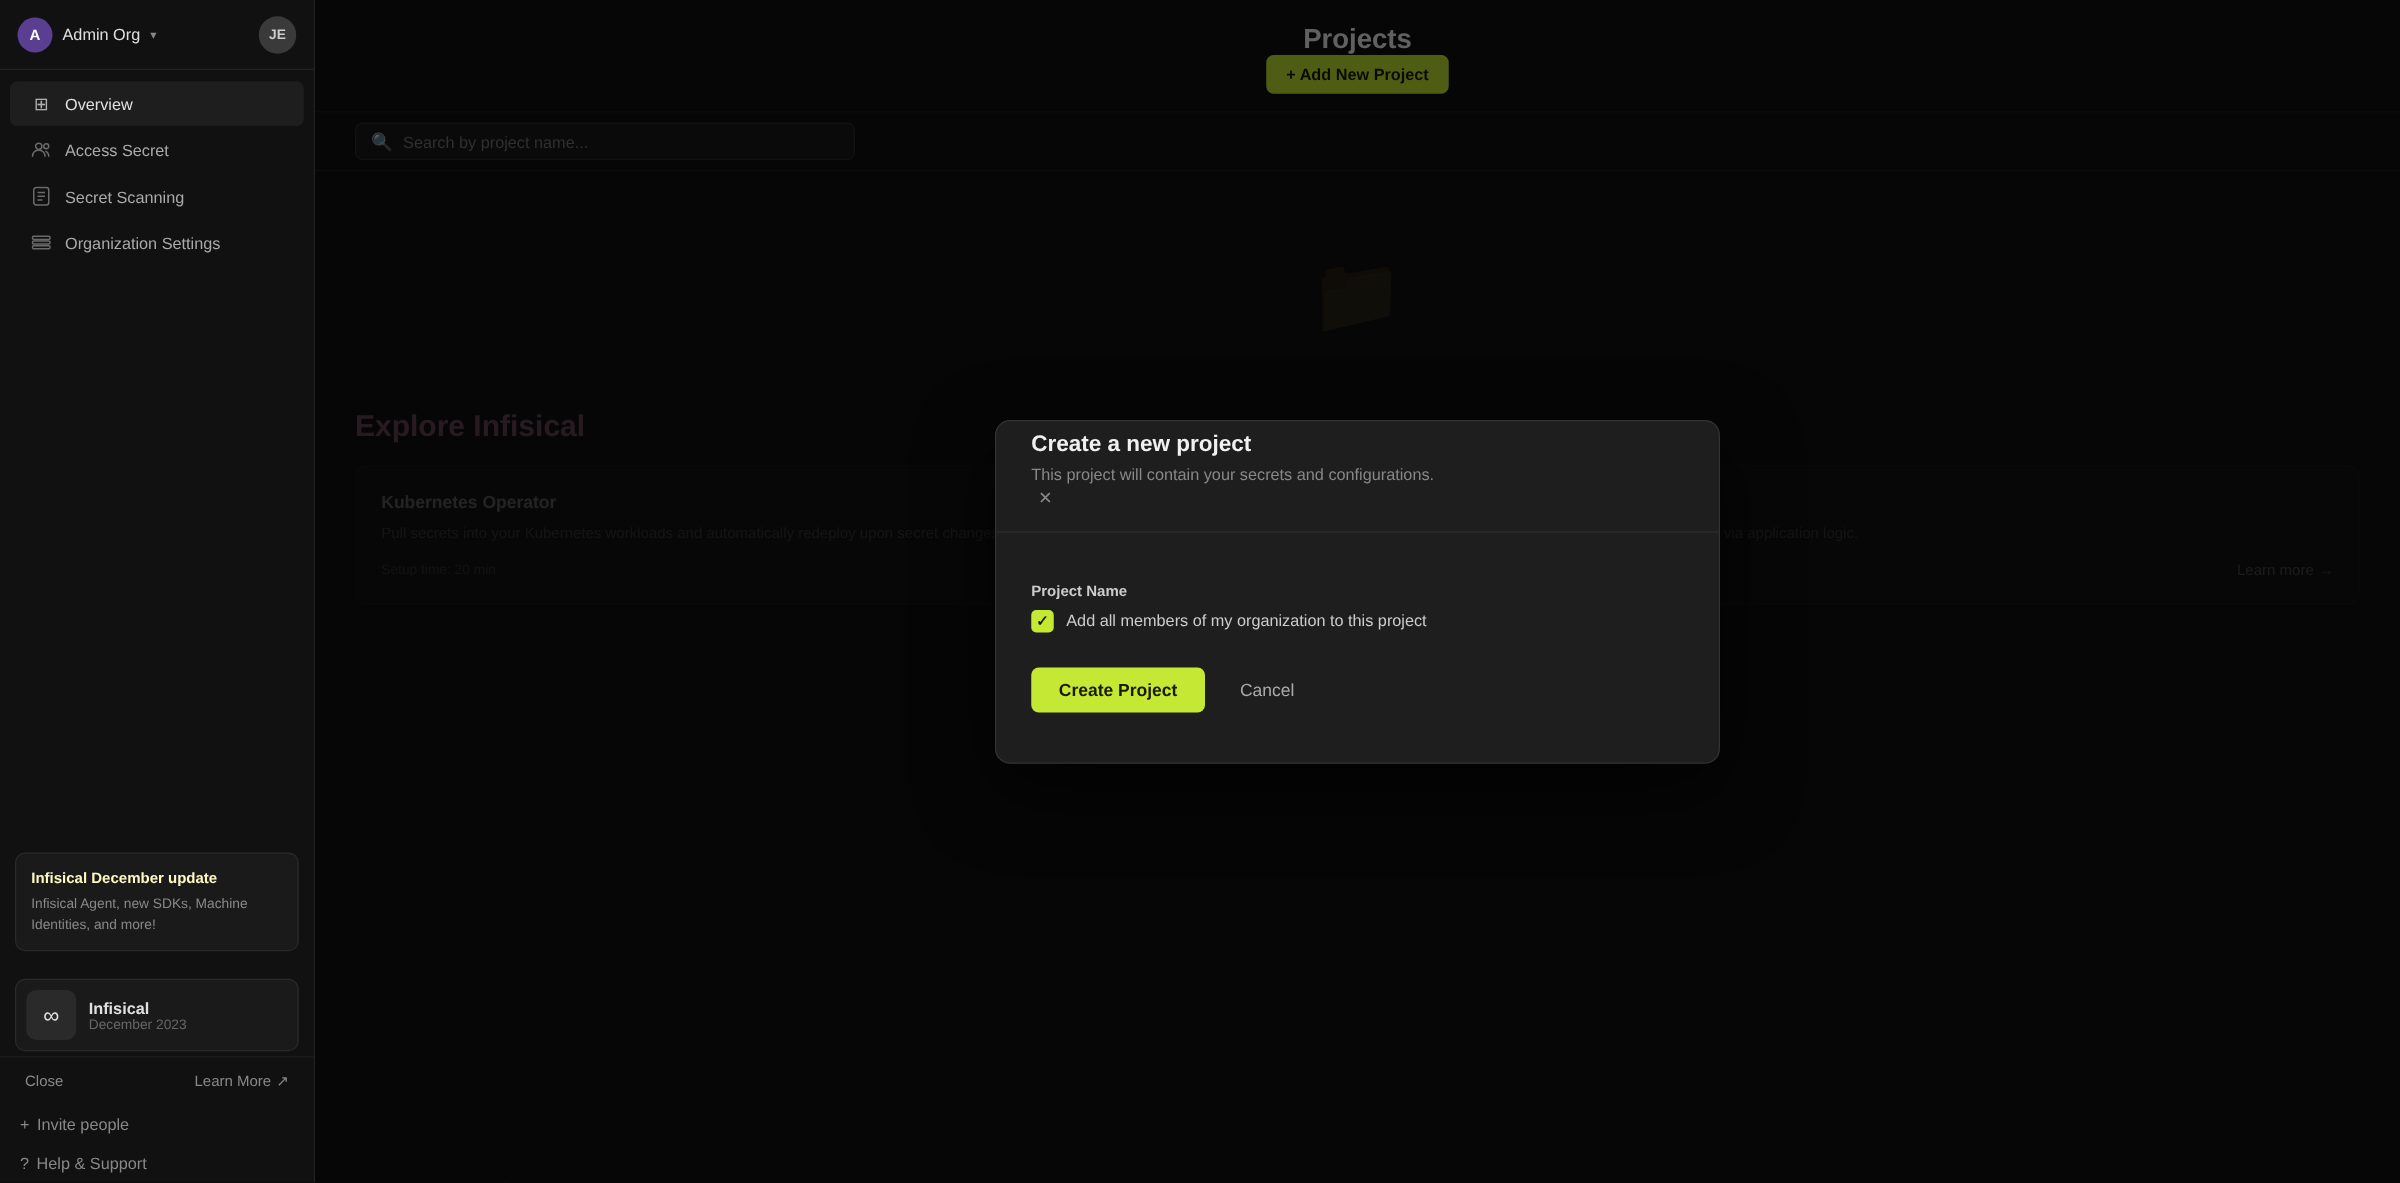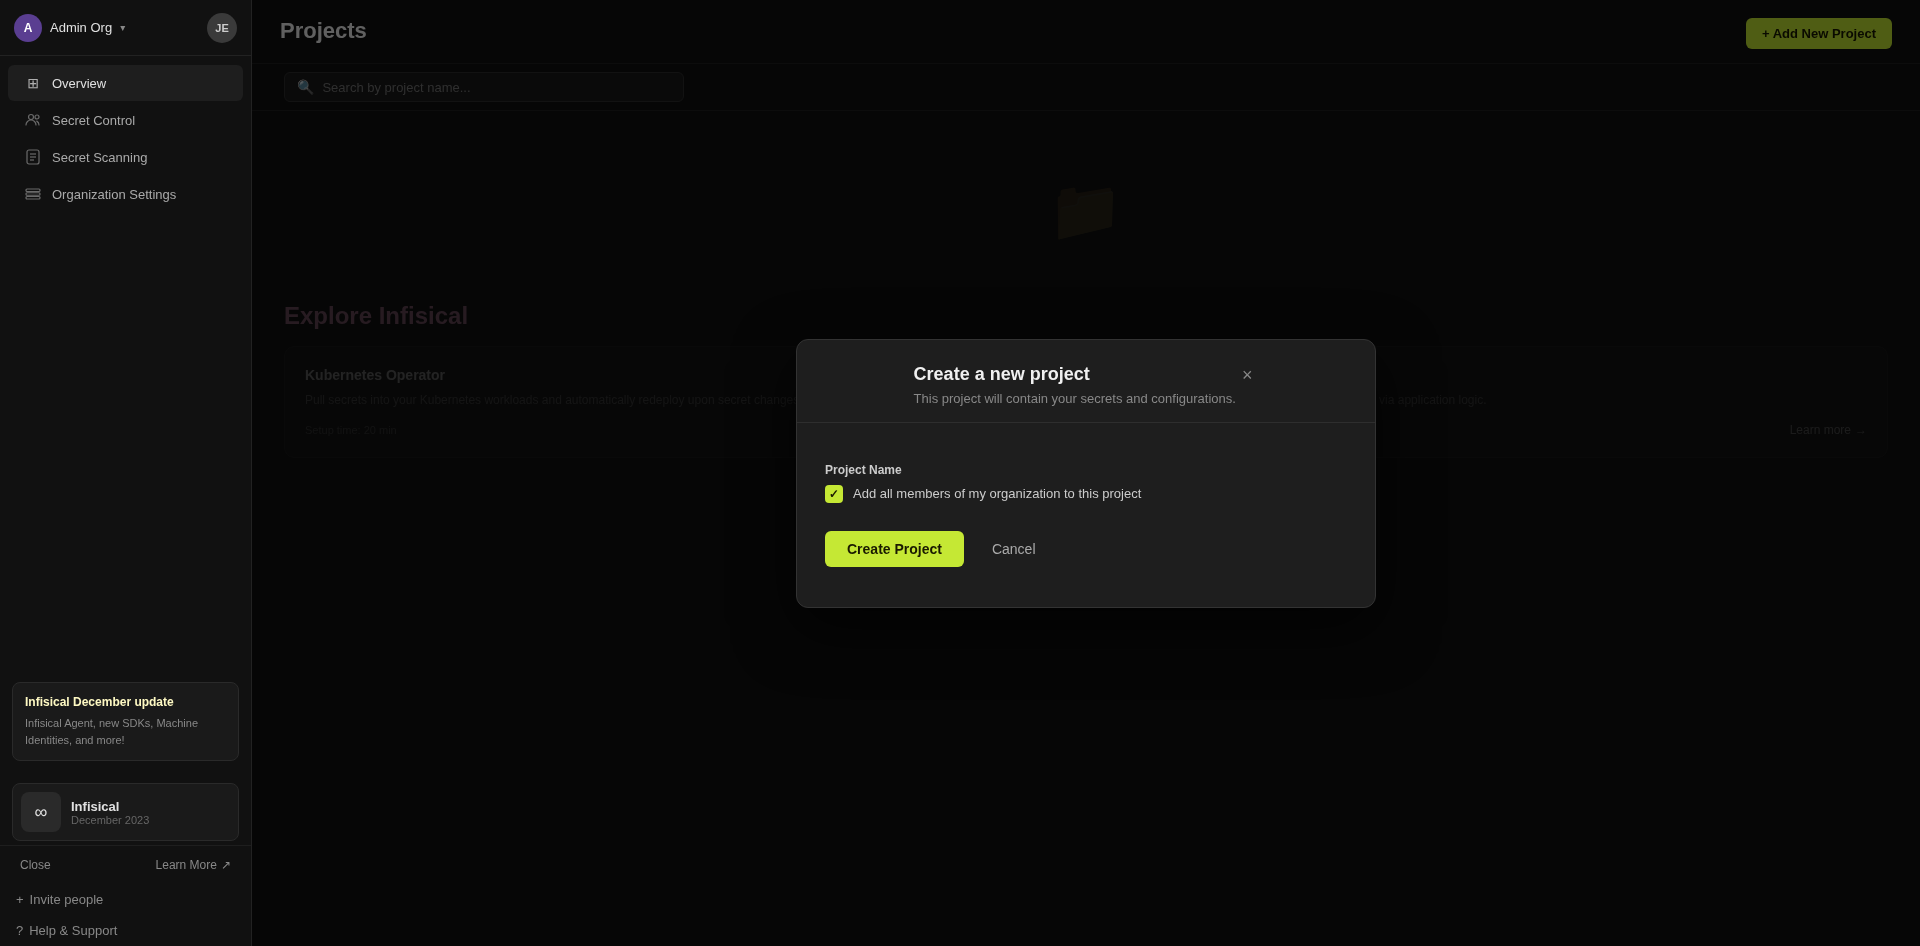--- a/index.html
+++ b/index.html
@@ -209,21 +209,23 @@
       flex: 1;
       background: #0f0f0f;
       position: relative;
       overflow: hidden;
     }
 
     .page-header {
       padding: 18px 28px 14px;
       border-bottom: 1px solid #1e1e1e;
       display: flex;
+      align-items: center;
       justify-content: space-between;
+      flex-direction: column;
     }
 
     .page-title {
       font-size: 22px;
       font-weight: 700;
       color: #f0f0f0;
     }
 
     .search-bar {
       display: flex;
@@ -350,23 +352,24 @@
       border-radius: 12px;
       width: 580px;
       padding: 0;
       box-shadow: 0 20px 60px rgba(0,0,0,0.7);
       z-index: 101;
     }
 
     .modal-header {
       display: flex;
       align-items: flex-start;
-      justify-content: center;
-      padding: 24px 28px 16px;
+      justify-content: flex-start;
+      padding: 8px 28px 16px;
       border-bottom: 1px solid #2e2e2e;
+      flex-direction: column;
     }
 
     .modal-title-wrap {}
 
     .modal-title {
       font-size: 18px;
       font-weight: 700;
       color: #f0f0f0;
       margin-bottom: 6px;
     }
@@ -508,21 +511,21 @@
     </div>
     <div class="nav-item">
       <span class="nav-icon">
         <svg width="16" height="16" viewBox="0 0 16 16" fill="none">
           <circle cx="6" cy="5" r="2.5" stroke="#888" stroke-width="1.2"></circle>
           <path d="M1 13c0-2.76 2.24-5 5-5s5 2.24 5 5" stroke="#888" stroke-width="1.2" stroke-linecap="round"></path>
           <circle cx="12" cy="5" r="2" stroke="#888" stroke-width="1.2"></circle>
           <path d="M14 13c0-1.66-.9-3.11-2.24-3.88" stroke="#888" stroke-width="1.2" stroke-linecap="round"></path>
         </svg>
       </span>
-      <span>Secret Control</span>
+      <span>Access Secret</span>
     </div>
     <div class="nav-item">
       <span class="nav-icon">
         <svg width="16" height="16" viewBox="0 0 16 16" fill="none">
           <rect x="2" y="1" width="12" height="14" rx="2" stroke="#888" stroke-width="1.2"></rect>
           <line x1="5" y1="5" x2="11" y2="5" stroke="#888" stroke-width="1.2"></line>
           <line x1="5" y1="8" x2="11" y2="8" stroke="#888" stroke-width="1.2"></line>
           <line x1="5" y1="11" x2="9" y2="11" stroke="#888" stroke-width="1.2"></line>
         </svg>
       </span>

